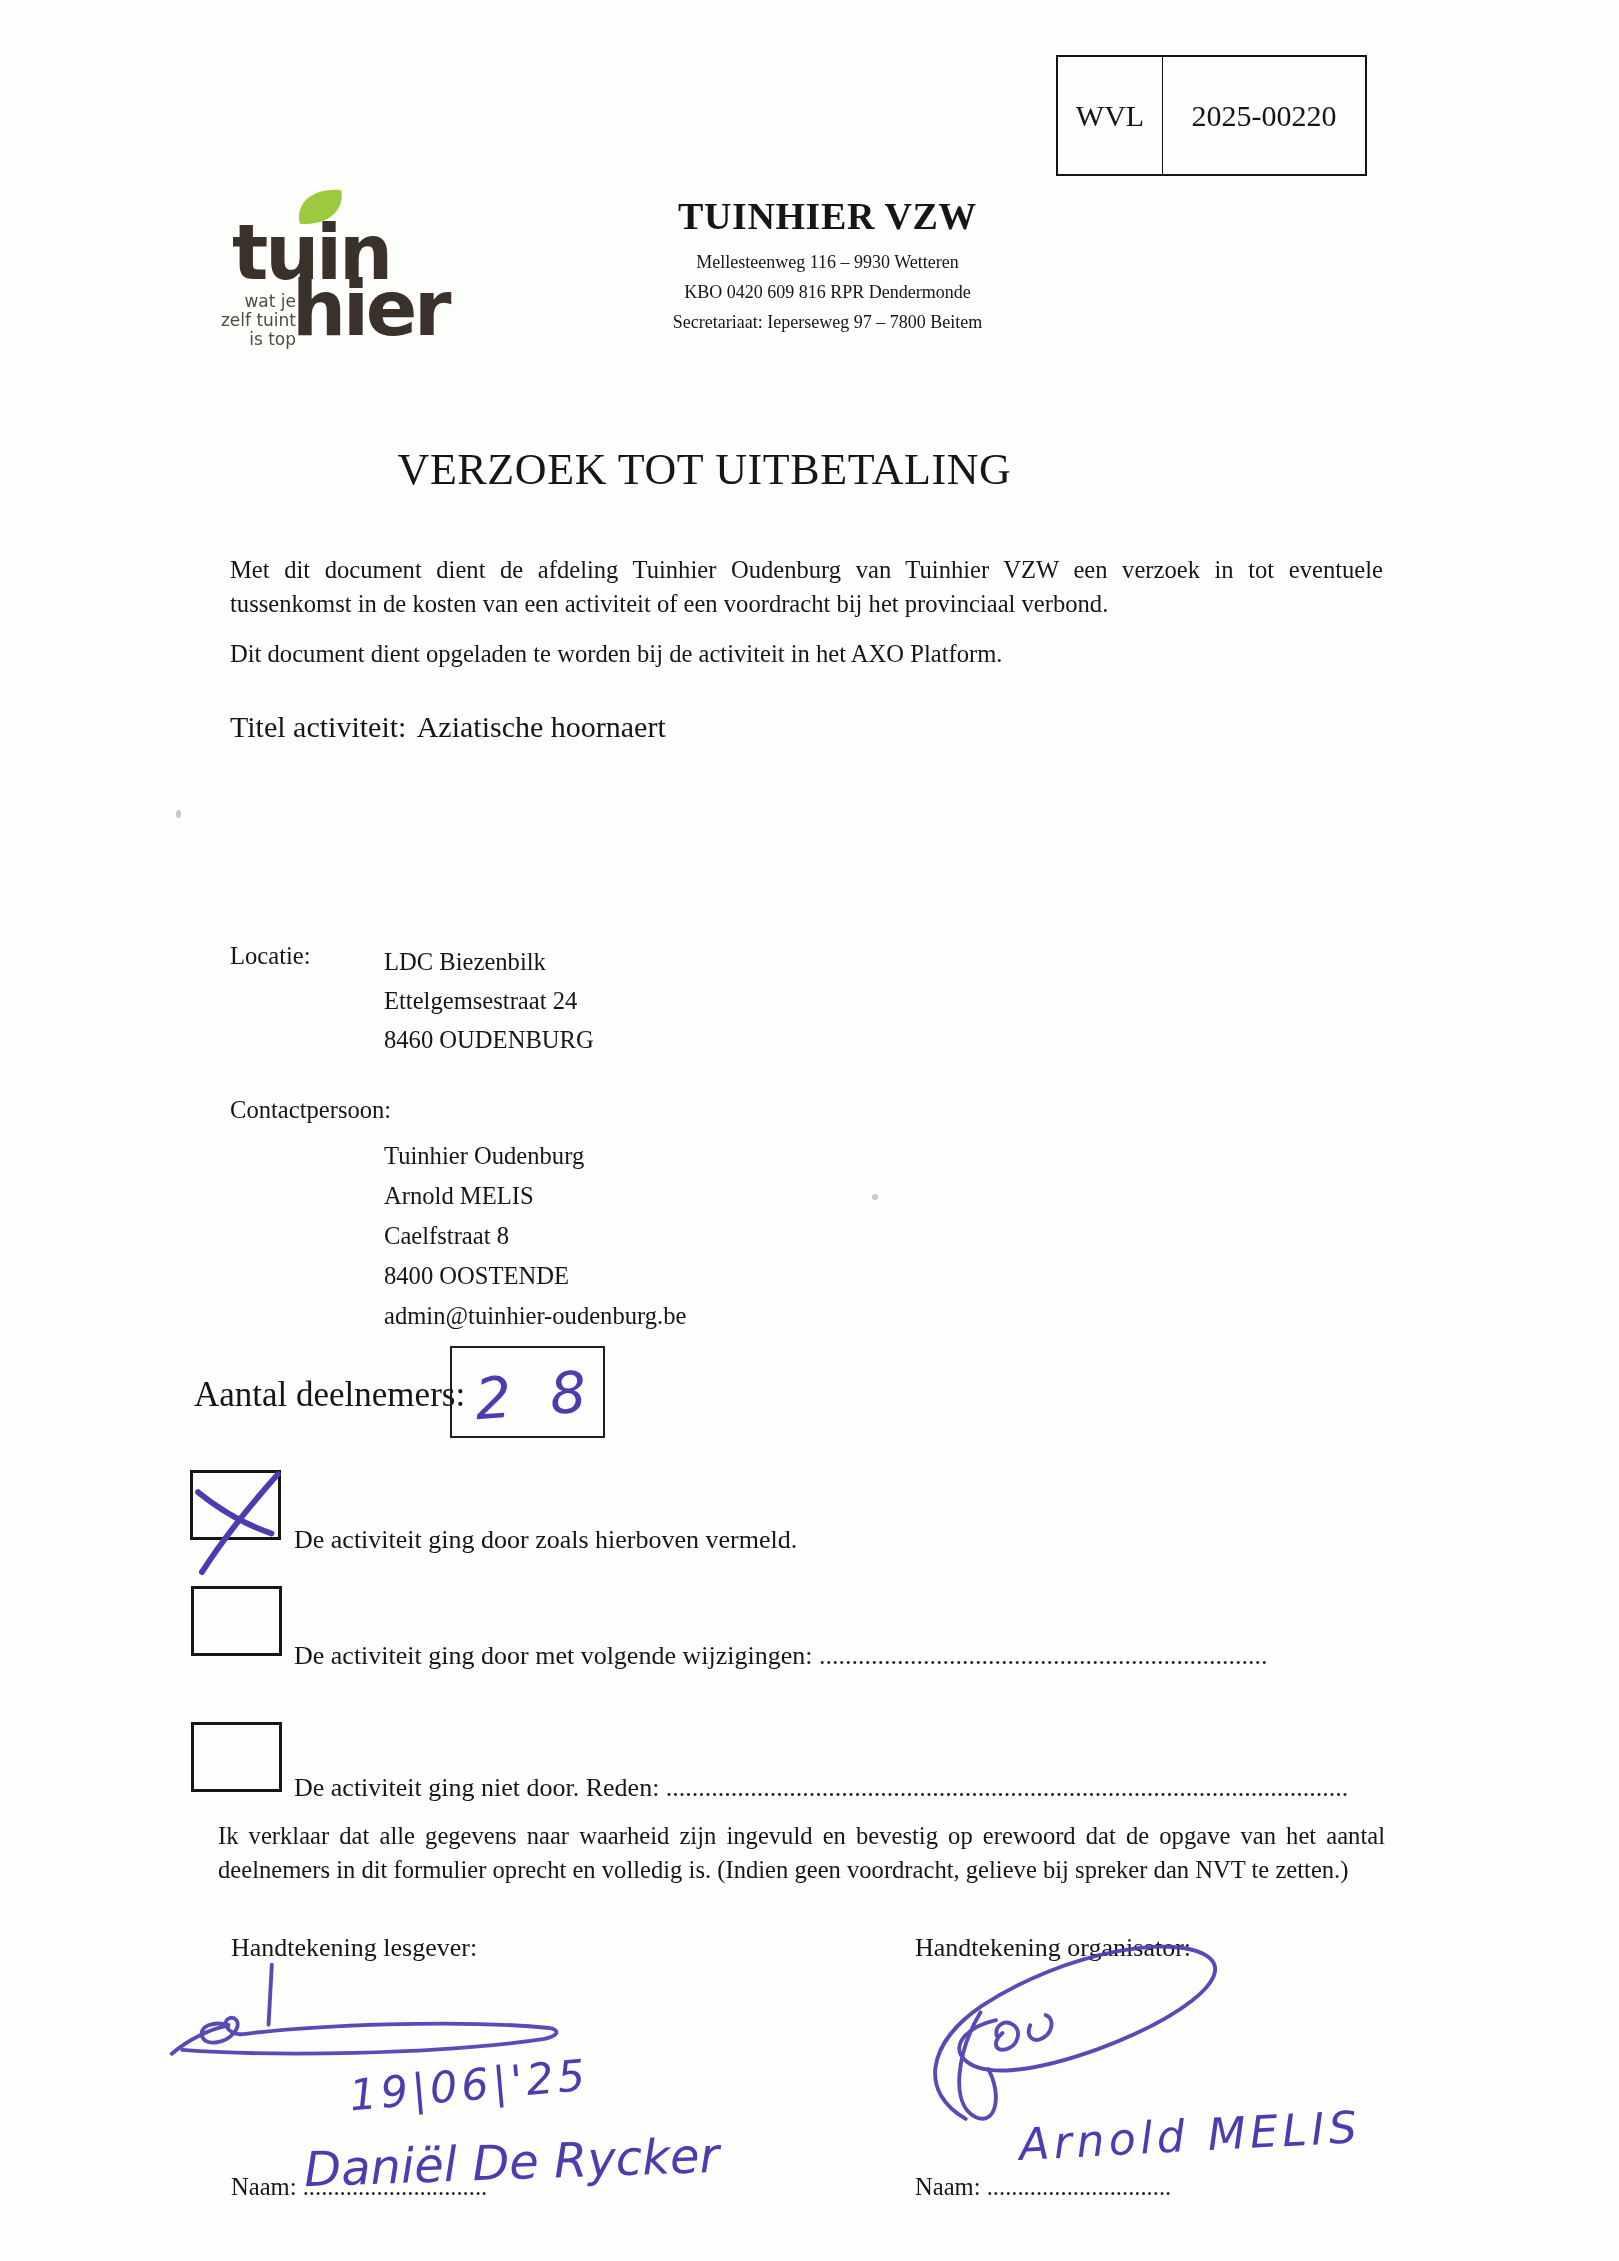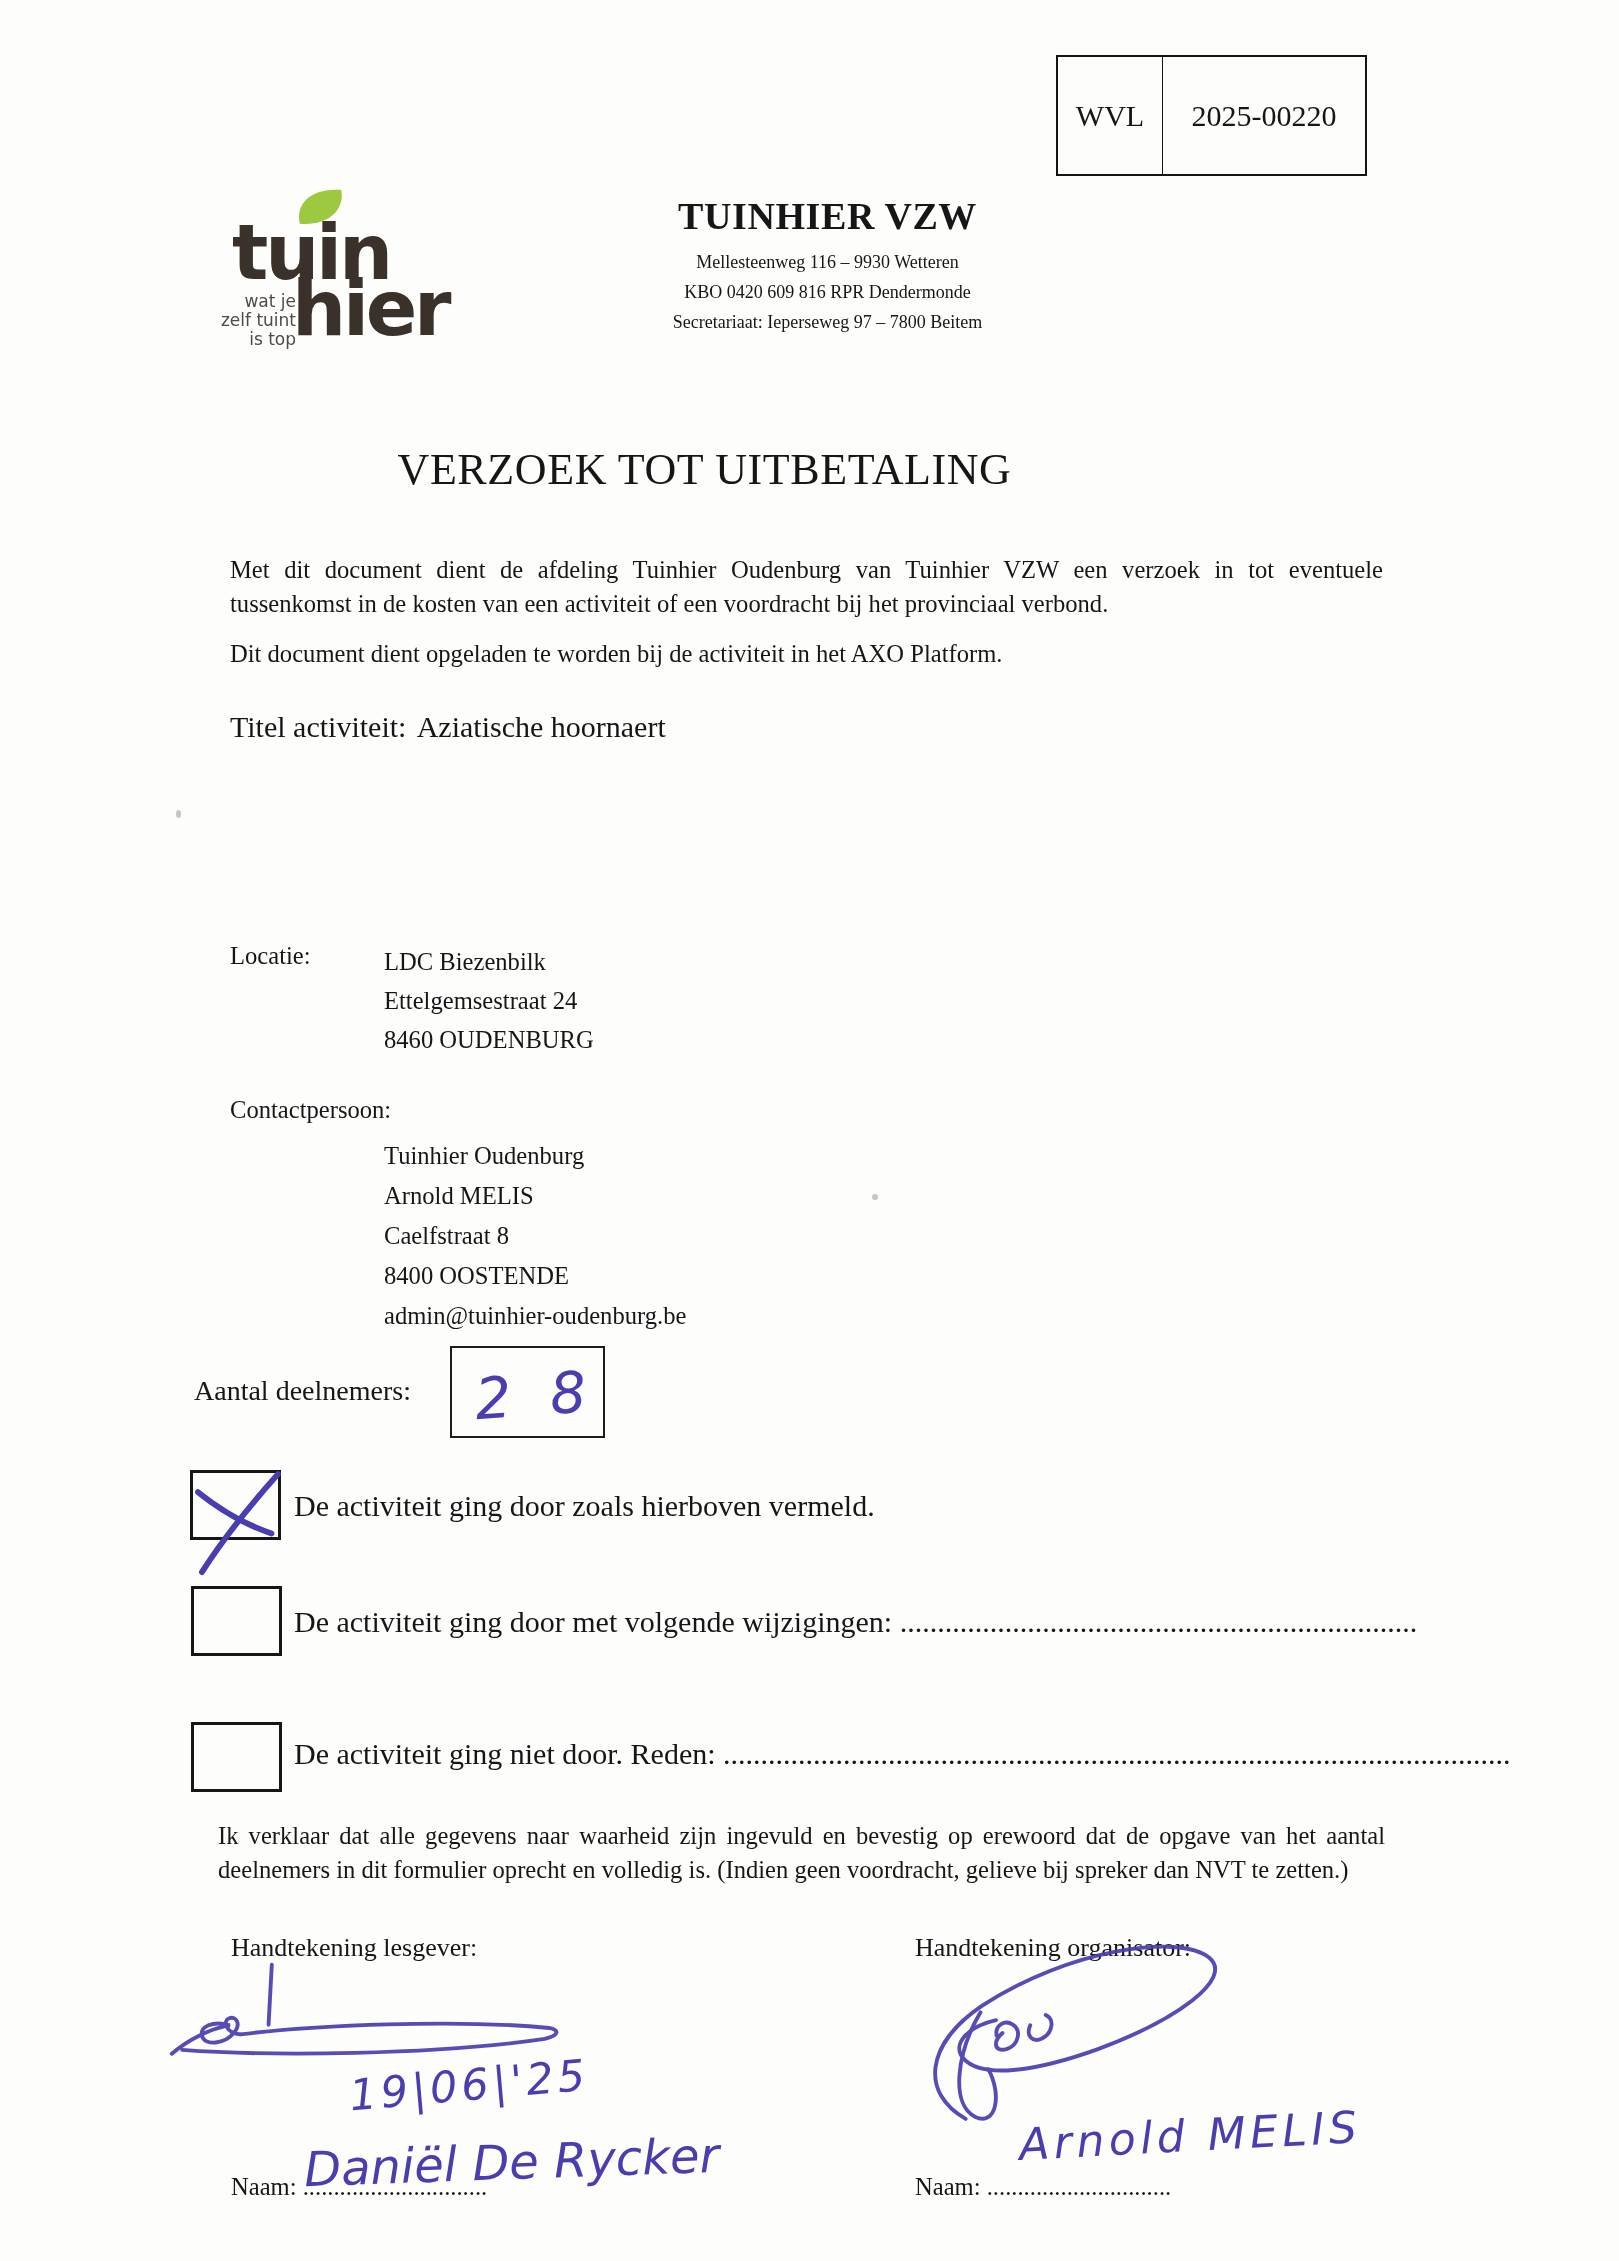--- a/index.html
+++ b/index.html
@@ -53,35 +53,35 @@
   .titel-value{margin-left:10.3px;}
 
   .meta-block{left:230px;top:785px;font-size:24.6px;line-height:38px;}
 
   .loc-label{left:230px;top:942px;font-size:24.6px;}
   .loc-lines{left:384px;top:942px;font-size:24.6px;line-height:39px;}
 
   .contact-label{left:230px;top:1096px;font-size:24.6px;}
   .contact-lines{left:384px;top:1136px;font-size:24.6px;line-height:40px;}
 
-  .deelnemers-label{left:194px;top:1375px;font-size:28px;}
+  .deelnemers-label{left:194px;top:1375px;font-size:35px;}
   .deelnemers-box{
     left:450px;top:1346px;width:155px;height:92px;
     border:2.6px solid #1d1d1d;box-sizing:border-box;
   }
   .hand{font-family:"DejaVu Sans", sans-serif;font-style:italic;color:#4a3db0;}
   .deelnemers-value{
     left:475px;top:1362px;font-size:57px;letter-spacing:10.3px;transform:rotate(-4deg);
   }
 
   .cb-box{width:91px;height:70px;border:3.9px solid #161616;box-sizing:border-box;background:#fff0;}
   .cb1{left:190px;top:1470px;}
   .cb2{left:191px;top:1586px;}
   .cb3{left:191px;top:1722px;}
-  .cb-label{font-size:30px;}
+  .cb-label{font-size:26px;margin-top:36px;}
   .cb1-label{left:294px;top:1489px;}
   .cb2-label{left:294px;top:1605px;width:1035px;}
   .cb3-label{left:294px;top:1737px;width:1035px;}
   .cb-x{left:180px;top:1465px;}
 
   .declaration{left:218px;top:1819px;width:1167px;font-size:24.6px;line-height:34px;text-align:justify;}
 
   .sig-label{font-size:26px;}
   .sig-left-label{left:231px;top:1933px;}
   .sig-right-label{left:915px;top:1933px;}

